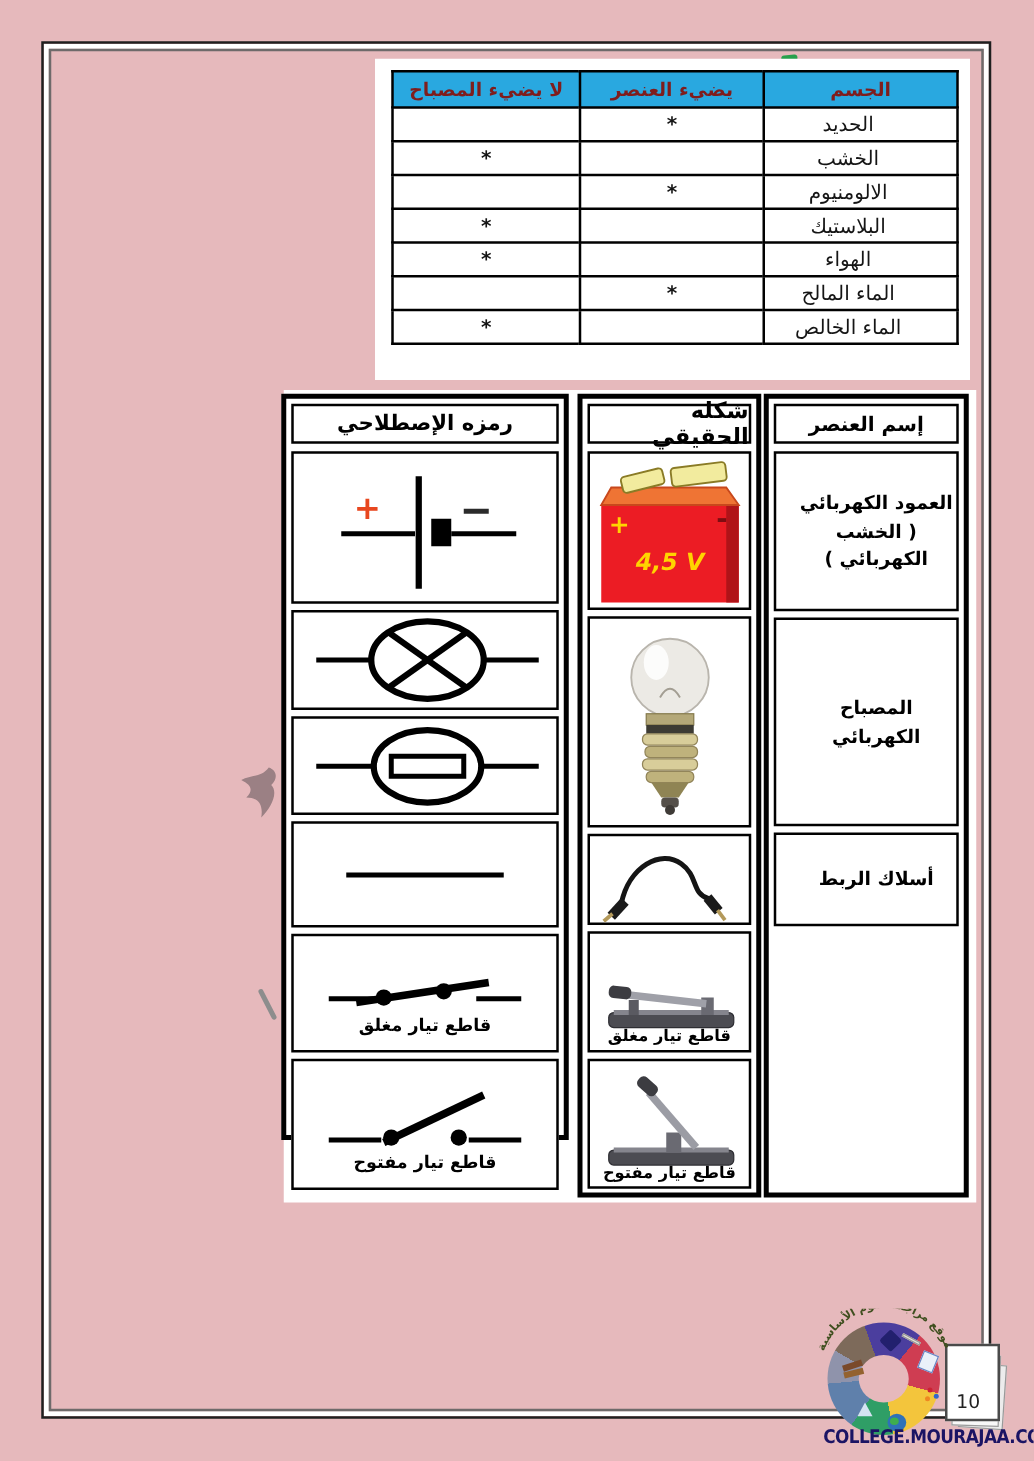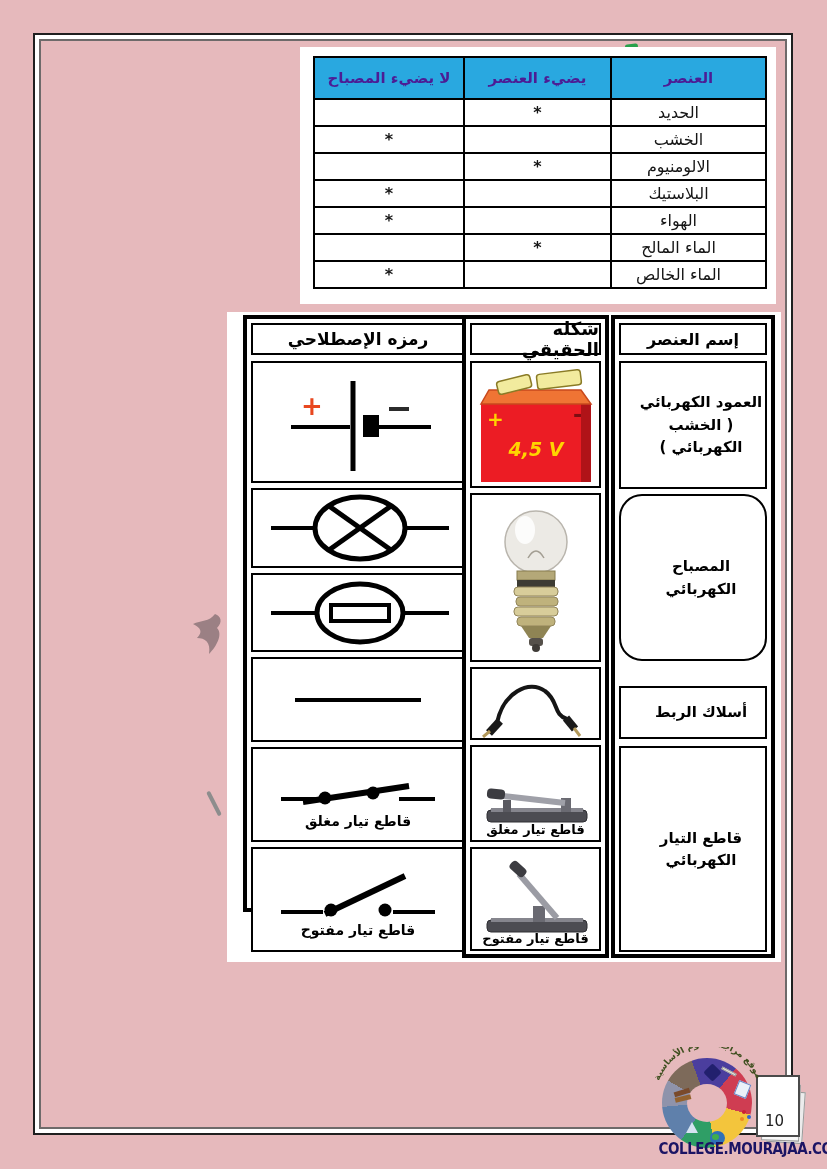--- a/index.html
+++ b/index.html
@@ -16,30 +16,30 @@
   .wm-slash { position:absolute; left:212px; top:790px; width:4px; height:27px;
               background:#8d8d8d; border-radius:2px; transform:rotate(-27deg); }
   .green-mark { position:absolute; left:625px; top:44px; width:13px; height:5px;
                 background:#27a04b; border-radius:3px; transform:rotate(-6deg); }
 
   
   .panel1 { position:absolute; left:300px; top:47px; width:476px; height:257px; background:#fff; }
   table.cond { position:absolute; left:13px; top:9px; width:452px; border-collapse:collapse;
                direction:rtl; table-layout:fixed; }
   table.cond th, table.cond td { border:2px solid #000; }
-  table.cond th { height:42px; background:#29a8e0; color:#4c1d95; font-weight:bold; font-size:15px; }
+  table.cond th { height:29px; background:#29a8e0; color:#7f1d1d; font-weight:bold; font-size:15px; }
   table.cond td { height:27px; background:#fff; font-size:16px; color:#151515; }
   td.cname { text-align:center; padding-right:20px; }
   td.star  { text-align:center; font-size:16px; font-weight:bold; }
   col.c-body { width:155px; } col.c-yes { width:147px; } col.c-no { width:150px; }
 
   
   .panel2 { position:absolute; left:227px; top:312px; width:554px; height:650px; background:#fff; }
   .grp { position:absolute; border:4px solid #000; background:#fff; }
-  .gleft  { left:243px; top:315px; width:230px; height:597px; }
+  .gleft  { left:225px; top:315px; width:230px; height:597px; }
   .gmid   { left:462px; top:315px; width:147px; height:643px; }
   .gright { left:611px; top:315px; width:164px; height:643px;text-decoration:underline; }
   .cell { position:absolute; left:4px; right:4px; border:2px solid #000; background:#fff;
           display:flex; flex-direction:column; align-items:center; justify-content:center; }
   .hcell { font-weight:bold; font-size:17px; color:#000; direction:rtl; }
   .ncell { font-weight:bold; font-size:15px; color:#000; direction:rtl; text-align:center; line-height:1.5;padding-left:16px; }
   .cap   { font-weight:bold; font-size:14px; color:#000; direction:rtl; }
   .photocap { position:absolute; bottom:3px; left:0; right:0; text-align:center;
               font-weight:bold; font-size:13px; direction:rtl; }
 
@@ -88,21 +88,21 @@
 
   <div class="panel1">
     <table class="cond">
       <colgroup>
           <col class="c-body">
           <col class="c-yes">
           <col class="c-no">
         </colgroup>
       <tbody>
           <tr>
-        <th>العنصر</th>
+        <th>الجسم</th>
         <th>يضيء العنصر</th>
         <th>لا يضيء المصباح</th>
       </tr>
       <tr>
         <td class="cname">الحديد</td>
         <td class="star">*</td>
         <td class="star"></td>
       </tr>
       <tr>
         <td class="cname">الخشب</td>
@@ -270,25 +270,24 @@
   </div>
 
   <div class="grp gright">
     <div class="cell hcell" style="top:4px; height:32px; font-size:16px;">إسم العنصر</div>
 
     <div class="cell ncell" style="top:42px; height:128px;">
       <div>العمود الكهربائي</div>
       <div>( الخشب الكهربائي )</div>
     </div>
 
-    <div class="cell ncell" style="top:175px; height:167px;border-radius:23px;">المصباح الكهربائي</div>
-
-    <div class="cell ncell" style="top:367px; height:53px;">أسلاك الربط</div>
-
-    <div class="cell ncell" style="top:427px; height:206px;">قاطع التيار الكهربائي</div>
+    <div class="cell ncell" style="top:175px; height:167px;">المصباح الكهربائي</div>
+
+    <div class="cell ncell" style="top:347px; height:75px;">أسلاك الربط</div>
+
   </div>
 
   <div class="logo-area">
     <div class="sheet sheet2"></div>
     <div class="sheet sheet1"></div>
     <div class="paper">
       <span class="pnum">10</span>
     </div>
     <div class="ring">
       <div class="hole"></div>

